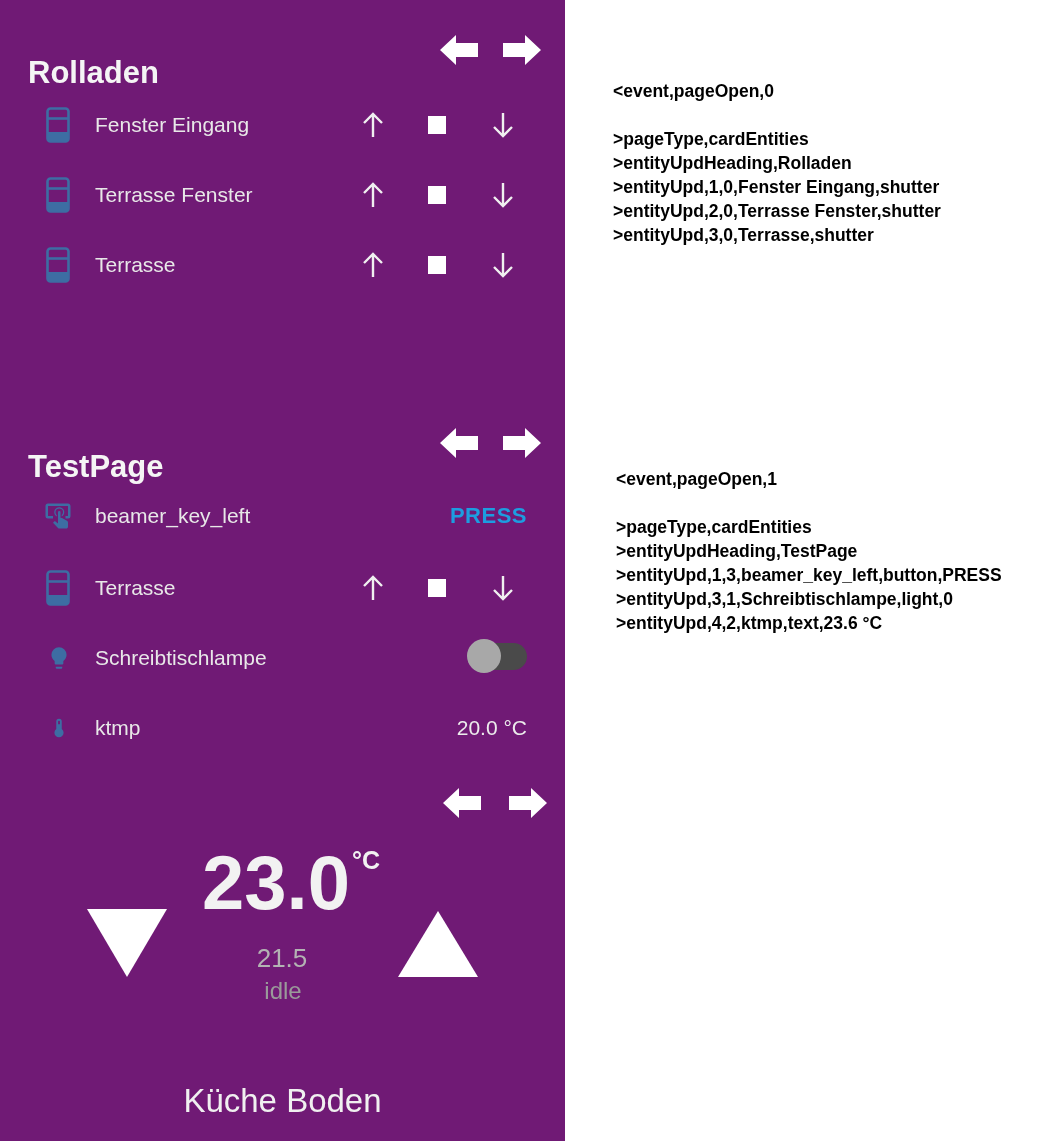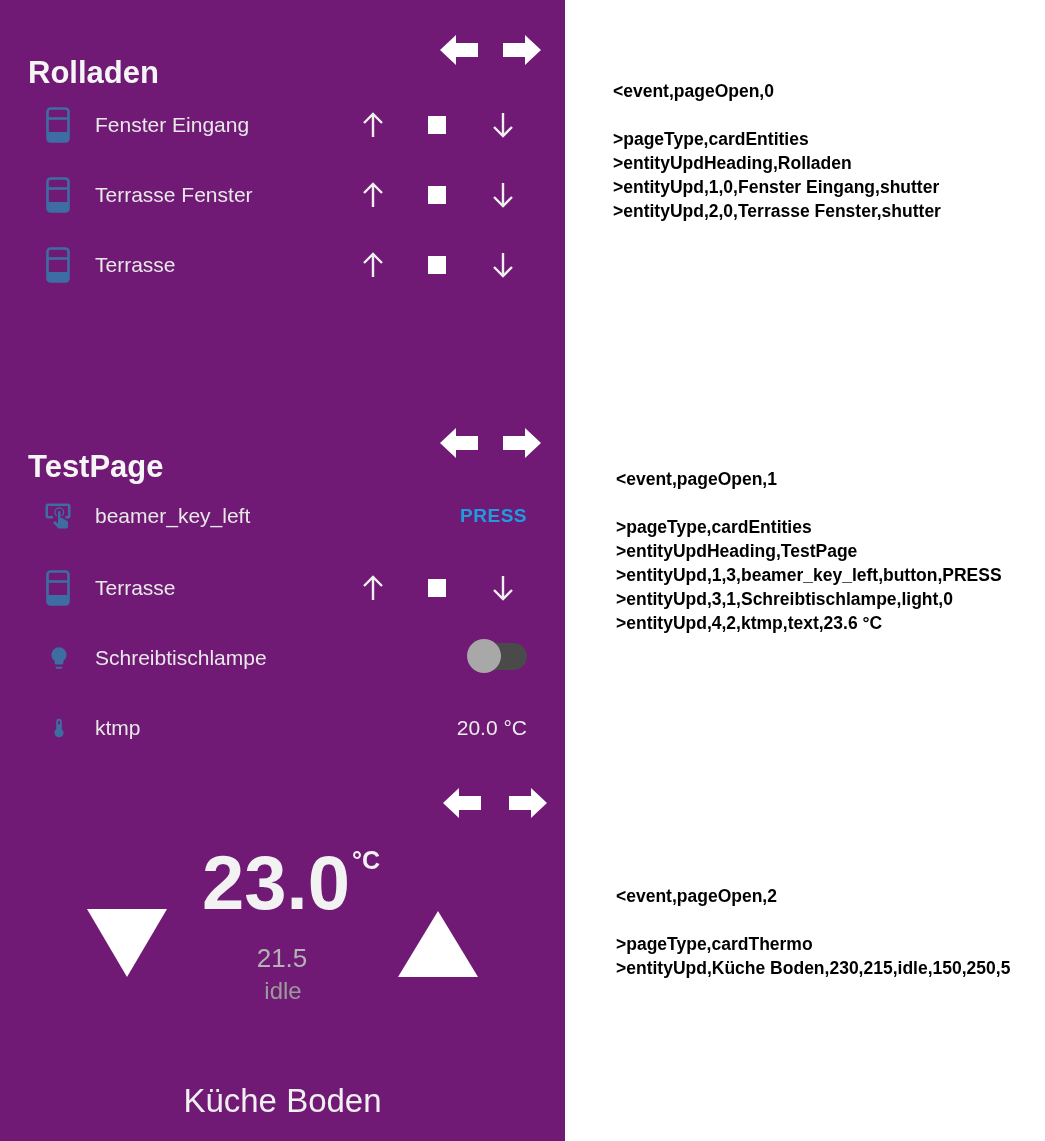--- a/index.html
+++ b/index.html
@@ -26,21 +26,21 @@
   .erow{position:absolute;left:0;width:565px;height:48px;}
   .eicon{position:absolute;left:46px;top:6px;width:24px;height:36px;display:block;}
   .eicon.wide{left:43px;top:8px;width:30px;height:32px;}
   .eicon.bulb{left:46px;top:8px;width:26px;height:32px;}
   .eicon.thermo{left:48px;top:8px;width:22px;height:32px;}
   .elabel{position:absolute;left:95px;top:0;line-height:48px;font-size:21px;color:#e8e8e8;white-space:nowrap;}
   .ctl{position:absolute;top:8px;width:26px;height:32px;cursor:pointer;display:flex;align-items:center;justify-content:center;}
   .ctl-up{left:360px;} .ctl-stop{left:424px;} .ctl-down{left:490px;}
   .sq{width:18px;height:18px;background:#ffffff;display:block;}
   .evalue{position:absolute;right:38px;top:0;line-height:48px;font-size:21px;color:#ececec;white-space:nowrap;}
-  .evalue.press{color:#1d9de0;font-weight:600;letter-spacing:0.5px;font-size:19px;}
+  .evalue.press{color:#1d9de0;font-weight:600;letter-spacing:0.5px;font-size:22px;}
 
   .toggle{position:absolute;left:467px;top:5px;width:60px;height:34px;cursor:pointer;}
   .toggle-track{position:absolute;left:3px;top:4px;width:57px;height:27px;border-radius:14px;background:#4a4a4a;}
   .toggle-knob{position:absolute;left:0;top:0;width:34px;height:34px;border-radius:50%;background:#a8a8a8;}
 
   
   .t-cur{position:absolute;left:146px;top:64px;width:260px;text-align:center;
          font-size:76px;font-weight:700;line-height:78px;color:#f2f2f2;}
   .t-unit{position:absolute;left:352px;top:66px;font-size:25px;font-weight:700;color:#f2f2f2;}
   .t-down{position:absolute;left:87px;top:129px;width:80px;height:68px;cursor:pointer;}
@@ -254,32 +254,27 @@
     </section>
   </div>
 
   <aside class="ann ann-0">
     <div class="ann-line">&lt;event,pageOpen,0</div>
     <div class="ann-line"></div>
     <div class="ann-line">&gt;pageType,cardEntities</div>
     <div class="ann-line">&gt;entityUpdHeading,Rolladen</div>
     <div class="ann-line">&gt;entityUpd,1,0,Fenster Eingang,shutter</div>
     <div class="ann-line">&gt;entityUpd,2,0,Terrasse Fenster,shutter</div>
+    <div class="ann-line">&gt;entityUpd,3,0,Terrasse,shutter</div>
   </aside>
 
   <aside class="ann ann-1">
     <div class="ann-line">&lt;event,pageOpen,1</div>
     <div class="ann-line"></div>
     <div class="ann-line">&gt;pageType,cardEntities</div>
     <div class="ann-line">&gt;entityUpdHeading,TestPage</div>
     <div class="ann-line">&gt;entityUpd,1,3,beamer_key_left,button,PRESS</div>
     <div class="ann-line">&gt;entityUpd,3,1,Schreibtischlampe,light,0</div>
     <div class="ann-line">&gt;entityUpd,4,2,ktmp,text,23.6 °C</div>
   </aside>
 
-  <aside class="ann ann-2">
-    <div class="ann-line">&lt;event,pageOpen,2</div>
-    <div class="ann-line"></div>
-    <div class="ann-line">&gt;pageType,cardThermo</div>
-    <div class="ann-line">&gt;entityUpd,Küche Boden,230,215,idle,150,250,5</div>
-  </aside>
 
 </div>
 
 </body></html>

